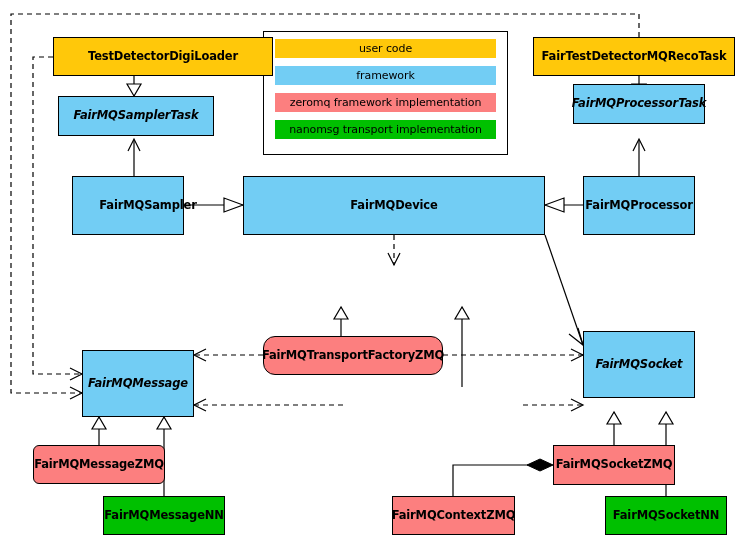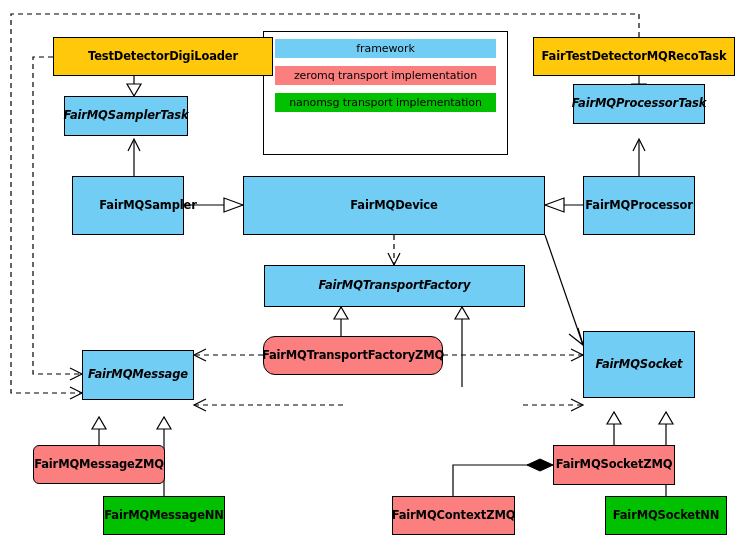--- a/index.html
+++ b/index.html
@@ -140,45 +140,45 @@
 
       <line x1="666" y1="496" x2="666" y2="412"></line>
       <polygon points="666,412 659,424 673,424" fill="#ffffff" stroke="#000000" stroke-width="1.2"></polygon>
 
       <polyline points="453,496 453,465 540,465" fill="none"></polyline>
       <polygon points="553,465 540,459 527,465 540,471" fill="#000000" stroke="#000000" stroke-width="1"></polygon>
     </g>
   </svg>
 
   <div id="legend">
+    <div class="legend-row usercode">user code</div>
     <div class="legend-row framework">framework</div>
-    <div class="legend-row zeromq">zeromq transport implementation</div>
+    <div class="legend-row zeromq">zeromq framework implementation</div>
     <div class="legend-row nanomsg">nanomsg transport implementation</div>
   </div>
 
   <div class="node usercode" style="left:53px;  top:37px;  width:220px; height:39px;">TestDetectorDigiLoader</div>
 
-  <div class="node framework abstract" style="left:64px; top:96px; width:124px; height:40px;text-align:right;">FairMQSamplerTask</div>
+  <div class="node framework abstract" style="left:58px; top:96px; width:156px; height:40px;text-align:right;">FairMQSamplerTask</div>
 
   <div class="node framework" style="left:72px; top:176px; width:112px; height:59px;padding-left:44px;">FairMQSampler</div>
 
   <div class="node framework" style="left:243px; top:176px; width:302px; height:59px;">FairMQDevice</div>
 
   <div class="node framework" style="left:583px; top:176px; width:112px; height:59px;">FairMQProcessor</div>
 
   <div class="node framework abstract" style="left:573px; top:84px; width:132px; height:40px;">FairMQProcessorTask</div>
 
   <div class="node usercode" style="left:533px; top:37px; width:202px; height:39px;">FairTestDetectorMQRecoTask</div>
 
-  <div class="node framework abstract" style="left:264px; top:265px; width:261px; height:42px;">FairMQTransportFactory</div>
 
   <div class="node zeromq" style="left:263px; top:336px; width:180px; height:39px;border-radius:12px;">FairMQTransportFactoryZMQ</div>
 
 
-  <div class="node framework abstract" style="left:82px; top:350px; width:112px; height:50px;">FairMQMessage</div>
+  <div class="node framework abstract" style="left:82px; top:350px; width:112px; height:67px;">FairMQMessage</div>
 
   <div class="node framework abstract" style="left:583px; top:331px; width:112px; height:67px;">FairMQSocket</div>
 
   <div class="node zeromq" style="left:33px; top:445px; width:132px; height:39px;border-radius:6px;">FairMQMessageZMQ</div>
 
   <div class="node nanomsg" style="left:103px; top:496px; width:122px; height:39px;">FairMQMessageNN</div>
 
   <div class="node zeromq" style="left:392px; top:496px; width:123px; height:39px;">FairMQContextZMQ</div>
 
   <div class="node zeromq" style="left:553px; top:445px; width:122px; height:40px;">FairMQSocketZMQ</div>

